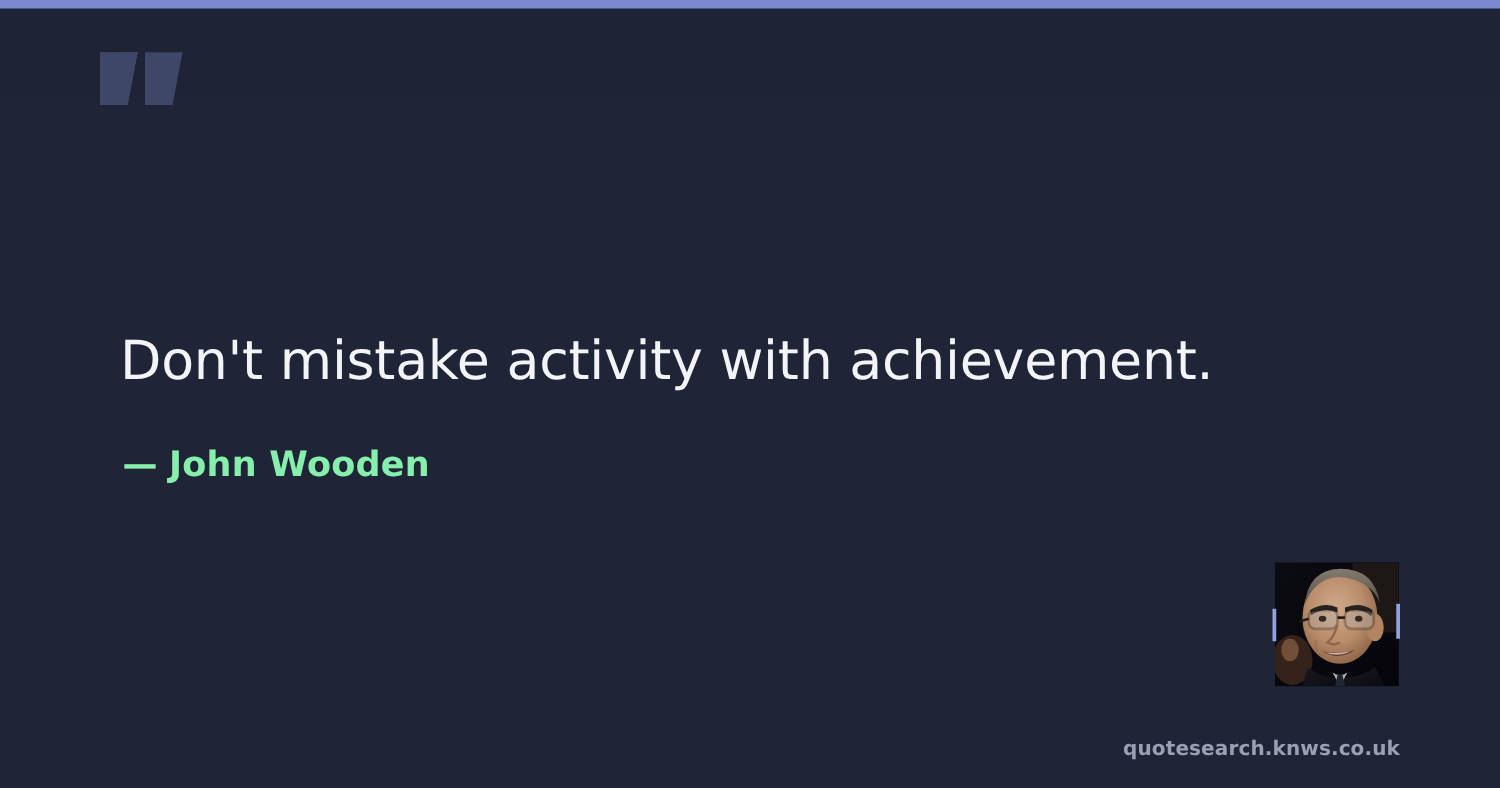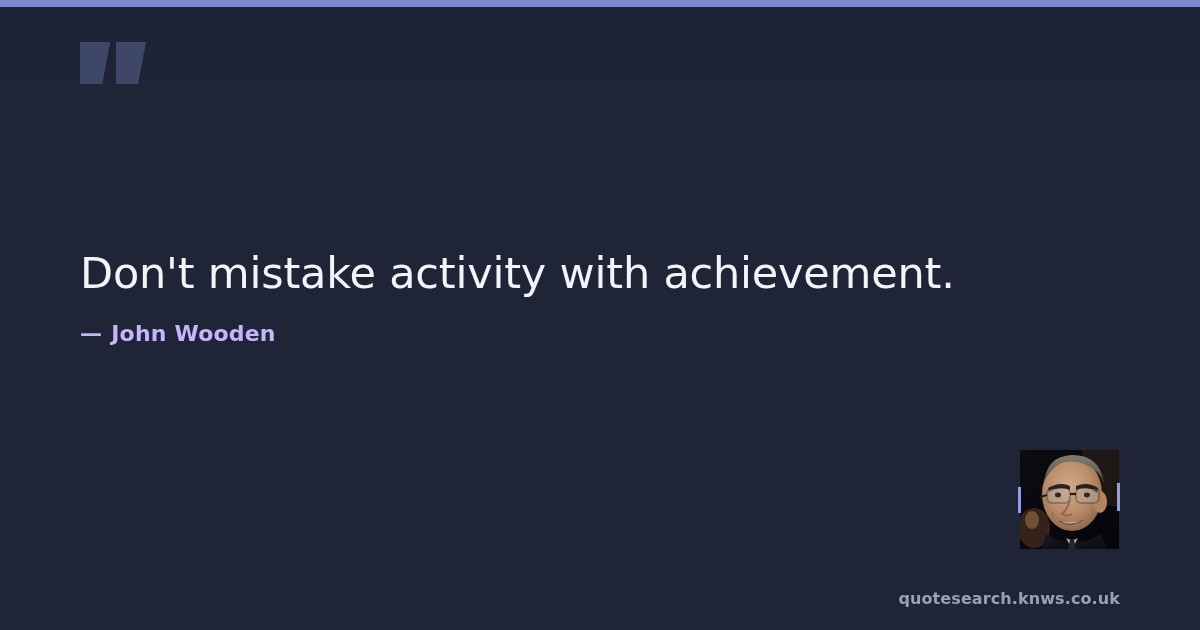--- a/index.html
+++ b/index.html
@@ -63,37 +63,37 @@
 
   
   #quote-block {
     position: absolute;
     left: 80px;
     top: 248px;
     width: 1040px;
   }
 
   #quote-text {
-    margin: 0;
+    margin: 16px;
     font-family: "DejaVu Sans", "Liberation Sans", sans-serif;
     font-size: 43px;
     font-weight: 400;
     line-height: 1.2;
     color: #f2f4f8;
     letter-spacing: -0.2px;
     white-space: nowrap;
   }
 
   #attribution {
-    margin: 0;
+    margin: 18px;
     padding-top: 21px;
     font-family: "DejaVu Sans", "Liberation Sans", sans-serif;
-    font-size: 22px;
+    font-size: 28px;
     font-weight: 700;
-    color: #c4b5fd;
+    color: #86efac;
     letter-spacing: 0.2px;
     white-space: nowrap;
   }
   #attribution .dash { margin-right: 9px; }
 
   
   #author-portrait {
     position: absolute;
     left: 1020px;
     top: 450px;

